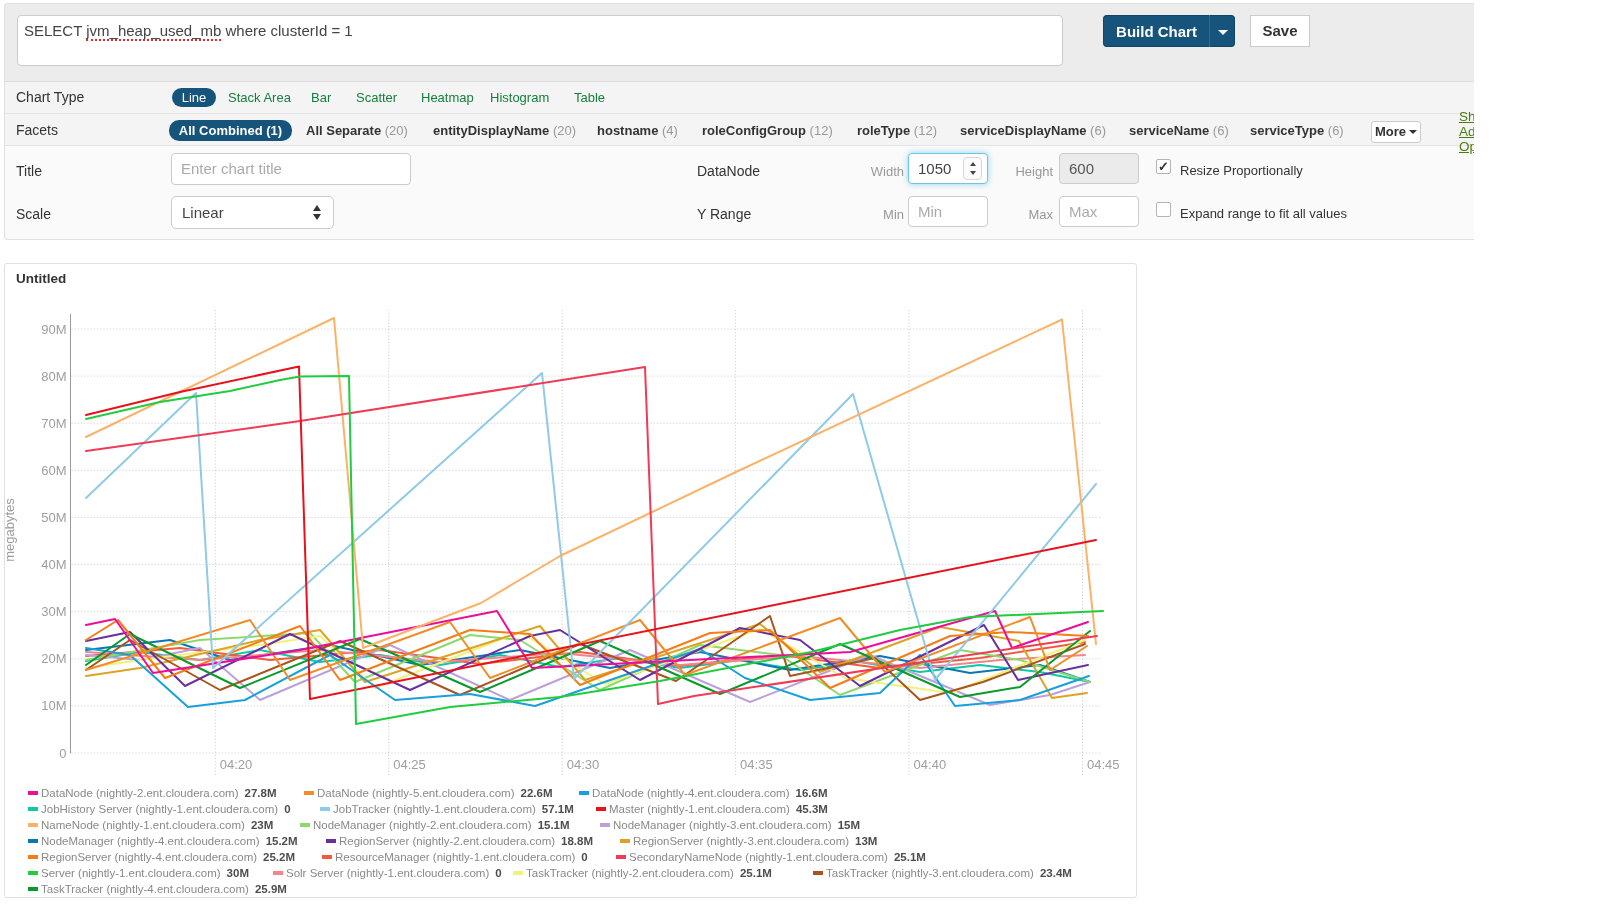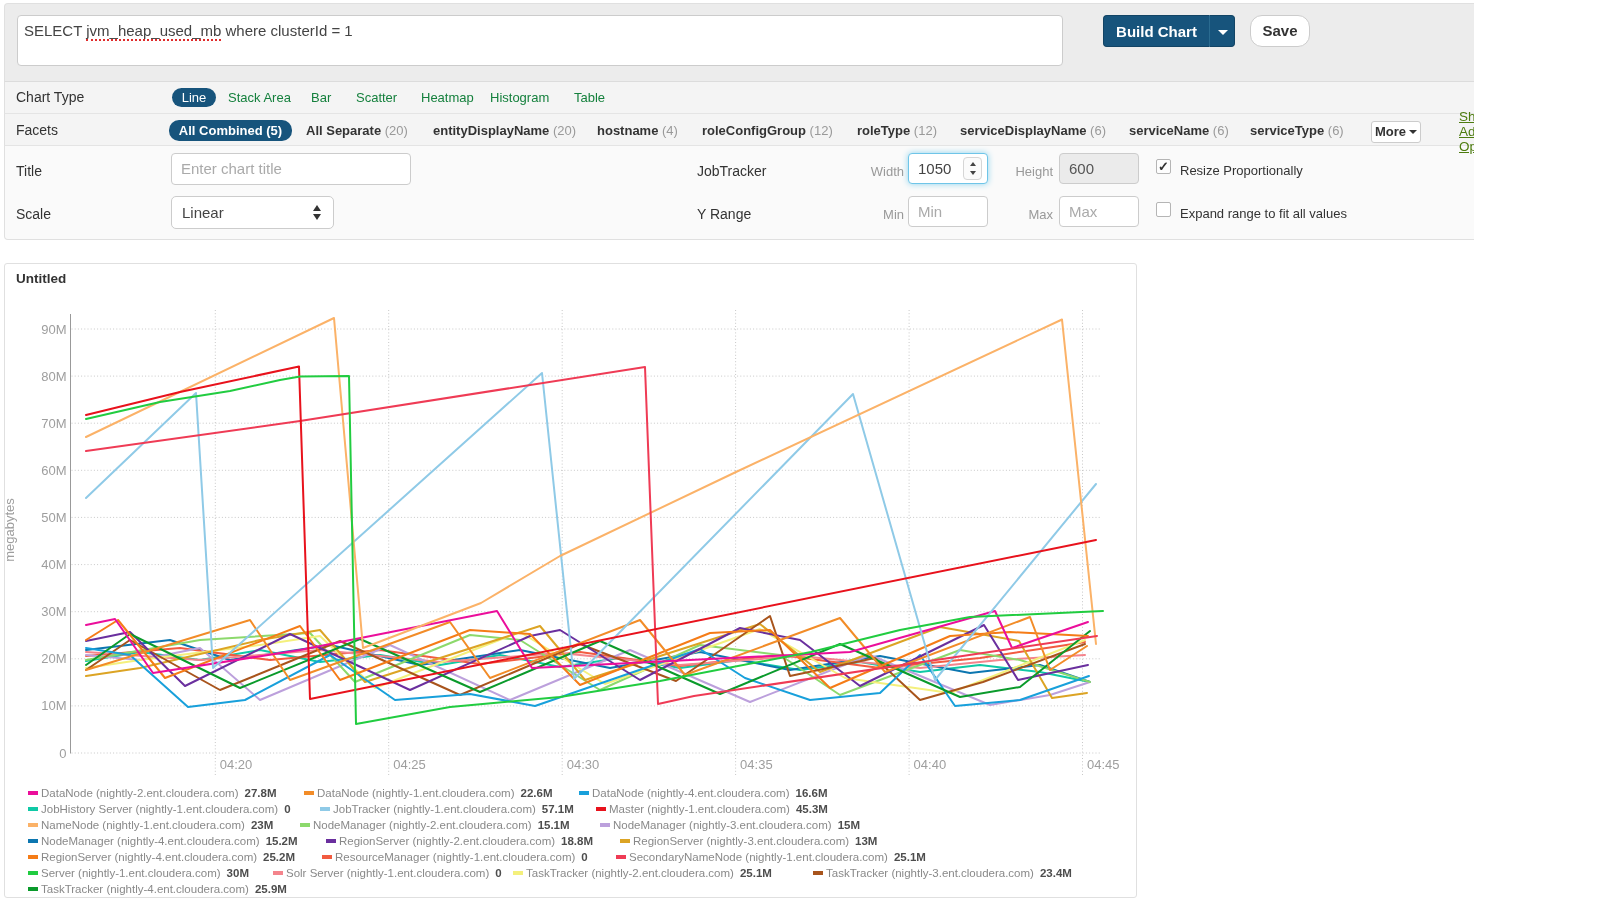--- a/index.html
+++ b/index.html
@@ -15,21 +15,21 @@
   border-left:1px solid #e0e0e0; border-right:1px solid #e0e0e0; border-top:1px solid #dcdcdc; }
 #row-fc { left:4px; top:113px; width:1613px; height:32px; background:#f4f4f4;
   border-left:1px solid #e0e0e0; border-right:1px solid #e0e0e0; border-top:1px solid #e4e4e4; }
 #row-bt { left:4px; top:145px; width:1613px; height:95px; background:#fafafa;
   border:1px solid #e0e0e0; border-top:1px solid #e4e4e4; border-radius:0 0 4px 4px; }
 
 #ta { left:17px; top:15px; width:1046px; height:51px; background:#fff;
   border:1px solid #ccc; border-radius:4px; font-size:15px; color:#444; padding:6px 6px; }
 #ta .sq { border-bottom:2px dotted #e02b2b; }
 
-.btn { display:inline-block; text-align:center; border-radius:12px; font-size:15px; font-weight:bold; }
+.btn { display:inline-block; text-align:center; border-radius:0; font-size:15px; font-weight:bold; }
 #b-build { left:1103px; top:15px; width:106px; height:32px; background:#17547C; color:#fff;
   line-height:32px; border-radius:4px 0 0 4px; border:1px solid #124465; border-right:0; }
 #b-caret { left:1209px; top:15px; width:26px; height:32px; background:#17547C;
   border:1px solid #124465; border-left:1px solid #2a6b90; border-radius:0 4px 4px 0; }
 #b-caret i { position:absolute; left:8px; top:14px; width:0; height:0;
   border-left:5px solid transparent; border-right:5px solid transparent; border-top:5px solid #fff; }
 #b-save { left:1250px; top:15px; width:60px; height:32px; background:#fff; color:#333;
   line-height:30px; border:1px solid #ccc; }
 #help { left:1580px; top:15px; width:27px; height:27px; border-radius:50%; background:#9d9d9d;
   color:#fff; font-size:19px; font-weight:bold; text-align:center; line-height:27px; }
@@ -85,34 +85,34 @@
   <div class="abs pill" style="left:172px; top:88px; width:44px; height:19px; text-align:center; line-height:19px;">Line</div>
   <div class="abs tab" style="left:228px; top:90px;">Stack Area</div>
   <div class="abs tab" style="left:311px; top:90px;">Bar</div>
   <div class="abs tab" style="left:356px; top:90px;">Scatter</div>
   <div class="abs tab" style="left:421px; top:90px;">Heatmap</div>
   <div class="abs tab" style="left:490px; top:90px;">Histogram</div>
   <div class="abs tab" style="left:574px; top:90px;">Table</div>
   <div class="abs" id="lnk" style="left:1459px; top:89px;">Show Additional Options</div>
 
   <div class="abs rowlab" style="left:16px; top:122px;">Facets</div>
-  <div class="abs pill" style="left:169px; top:120px; width:123px; height:21px; text-align:center; line-height:21px; font-size:13px; font-weight:bold;">All Combined (5)</div>
+  <div class="abs pill" style="left:169px; top:120px; width:123px; height:21px; text-align:center; line-height:21px; font-size:13px; font-weight:bold;">All Combined (1)</div>
   <div class="abs fac" style="left:306px; top:123px;">All Separate <span class="cnt">(20)</span></div>
   <div class="abs fac" style="left:433px; top:123px;">entityDisplayName <span class="cnt">(20)</span></div>
   <div class="abs fac" style="left:597px; top:123px;">hostname <span class="cnt">(4)</span></div>
   <div class="abs fac" style="left:702px; top:123px;">roleConfigGroup <span class="cnt">(12)</span></div>
   <div class="abs fac" style="left:857px; top:123px;">roleType <span class="cnt">(12)</span></div>
   <div class="abs fac" style="left:960px; top:123px;">serviceDisplayName <span class="cnt">(6)</span></div>
   <div class="abs fac" style="left:1129px; top:123px;">serviceName <span class="cnt">(6)</span></div>
   <div class="abs fac" style="left:1250px; top:123px;">serviceType <span class="cnt">(6)</span></div>
   <div class="abs" id="more">More<i></i></div>
 
   <div class="abs rowlab" style="left:16px; top:163px;">Title</div>
   <div class="abs inp" style="left:171px; top:153px; width:240px; height:32px; line-height:30px; padding-left:9px;"><span class="ph">Enter chart title</span></div>
-  <div class="abs rowlab" style="left:697px; top:163px;">JobTracker</div>
+  <div class="abs rowlab" style="left:697px; top:163px;">DataNode</div>
   <div class="abs glab" style="left:844px; top:164px; width:60px;">Width</div>
   <div class="abs inp" style="left:908px; top:153px; width:80px; height:31px; line-height:29px; padding-left:9px; border-color:#6fc5e8; box-shadow:0 0 6px #8ed4ee;">1050</div>
   <div class="abs" style="left:963px; top:157px; width:19px; height:23px; background:#fbfbfb; border:1px solid #d6d6d6; border-radius:4px;">
      <div style="position:absolute;left:5.5px;top:4px;width:0;height:0;border-left:3.5px solid transparent;border-right:3.5px solid transparent;border-bottom:4.5px solid #444;"></div>
      <div style="position:absolute;left:5.5px;bottom:4px;width:0;height:0;border-left:3.5px solid transparent;border-right:3.5px solid transparent;border-top:4.5px solid #444;"></div>
   </div>
   <div class="abs glab" style="left:993px; top:164px; width:60px;">Height</div>
   <div class="abs inp" style="left:1059px; top:153px; width:80px; height:31px; line-height:29px; padding-left:9px; background:#ebebeb; color:#555;">600</div>
   <div class="abs chk" style="left:1156px; top:159px;">✓</div>
   <div class="abs cklab" style="left:1180px; top:163px;">Resize Proportionally</div>
@@ -189,21 +189,21 @@
 <text x="219.8" y="769" text-anchor="start" class="ax">04:20</text>
       <text x="393.2" y="769" text-anchor="start" class="ax">04:25</text>
       <text x="566.7" y="769" text-anchor="start" class="ax">04:30</text>
       <text x="740.1" y="769" text-anchor="start" class="ax">04:35</text>
       <text x="913.6" y="769" text-anchor="start" class="ax">04:40</text>
       <text x="1087.0" y="769" text-anchor="start" class="ax">04:45</text>
 <text x="14" y="530" class="ax" font-size="11.5" transform="rotate(-90 14 530)" text-anchor="middle">megabytes</text>
 </svg>
 <div class="lrow" style="top:785.0px">
       <span class="it" style="left:28px"><span class="sw" style="background:#EB0E9B"></span><span class="lb">DataNode (nightly-2.ent.cloudera.com)</span><span class="vl">27.8M</span></span>
-      <span class="it" style="left:304px"><span class="sw" style="background:#F28C28"></span><span class="lb">DataNode (nightly-1.ent.cloudera.com)</span><span class="vl">22.6M</span></span>
+      <span class="it" style="left:304px"><span class="sw" style="background:#F28C28"></span><span class="lb">DataNode (nightly-5.ent.cloudera.com)</span><span class="vl">22.6M</span></span>
       <span class="it" style="left:579px"><span class="sw" style="background:#18A0DB"></span><span class="lb">DataNode (nightly-4.ent.cloudera.com)</span><span class="vl">16.6M</span></span>
     </div>
 <div class="lrow" style="top:801.0px">
       <span class="it" style="left:28px"><span class="sw" style="background:#0FC9A6"></span><span class="lb">JobHistory Server (nightly-1.ent.cloudera.com)</span><span class="vl">0</span></span>
       <span class="it" style="left:320px"><span class="sw" style="background:#8FCAE7"></span><span class="lb">JobTracker (nightly-1.ent.cloudera.com)</span><span class="vl">57.1M</span></span>
       <span class="it" style="left:596px"><span class="sw" style="background:#E8121C"></span><span class="lb">Master (nightly-1.ent.cloudera.com)</span><span class="vl">45.3M</span></span>
     </div>
 <div class="lrow" style="top:817.0px">
       <span class="it" style="left:28px"><span class="sw" style="background:#FBB268"></span><span class="lb">NameNode (nightly-1.ent.cloudera.com)</span><span class="vl">23M</span></span>
       <span class="it" style="left:300px"><span class="sw" style="background:#8CD96C"></span><span class="lb">NodeManager (nightly-2.ent.cloudera.com)</span><span class="vl">15.1M</span></span>

